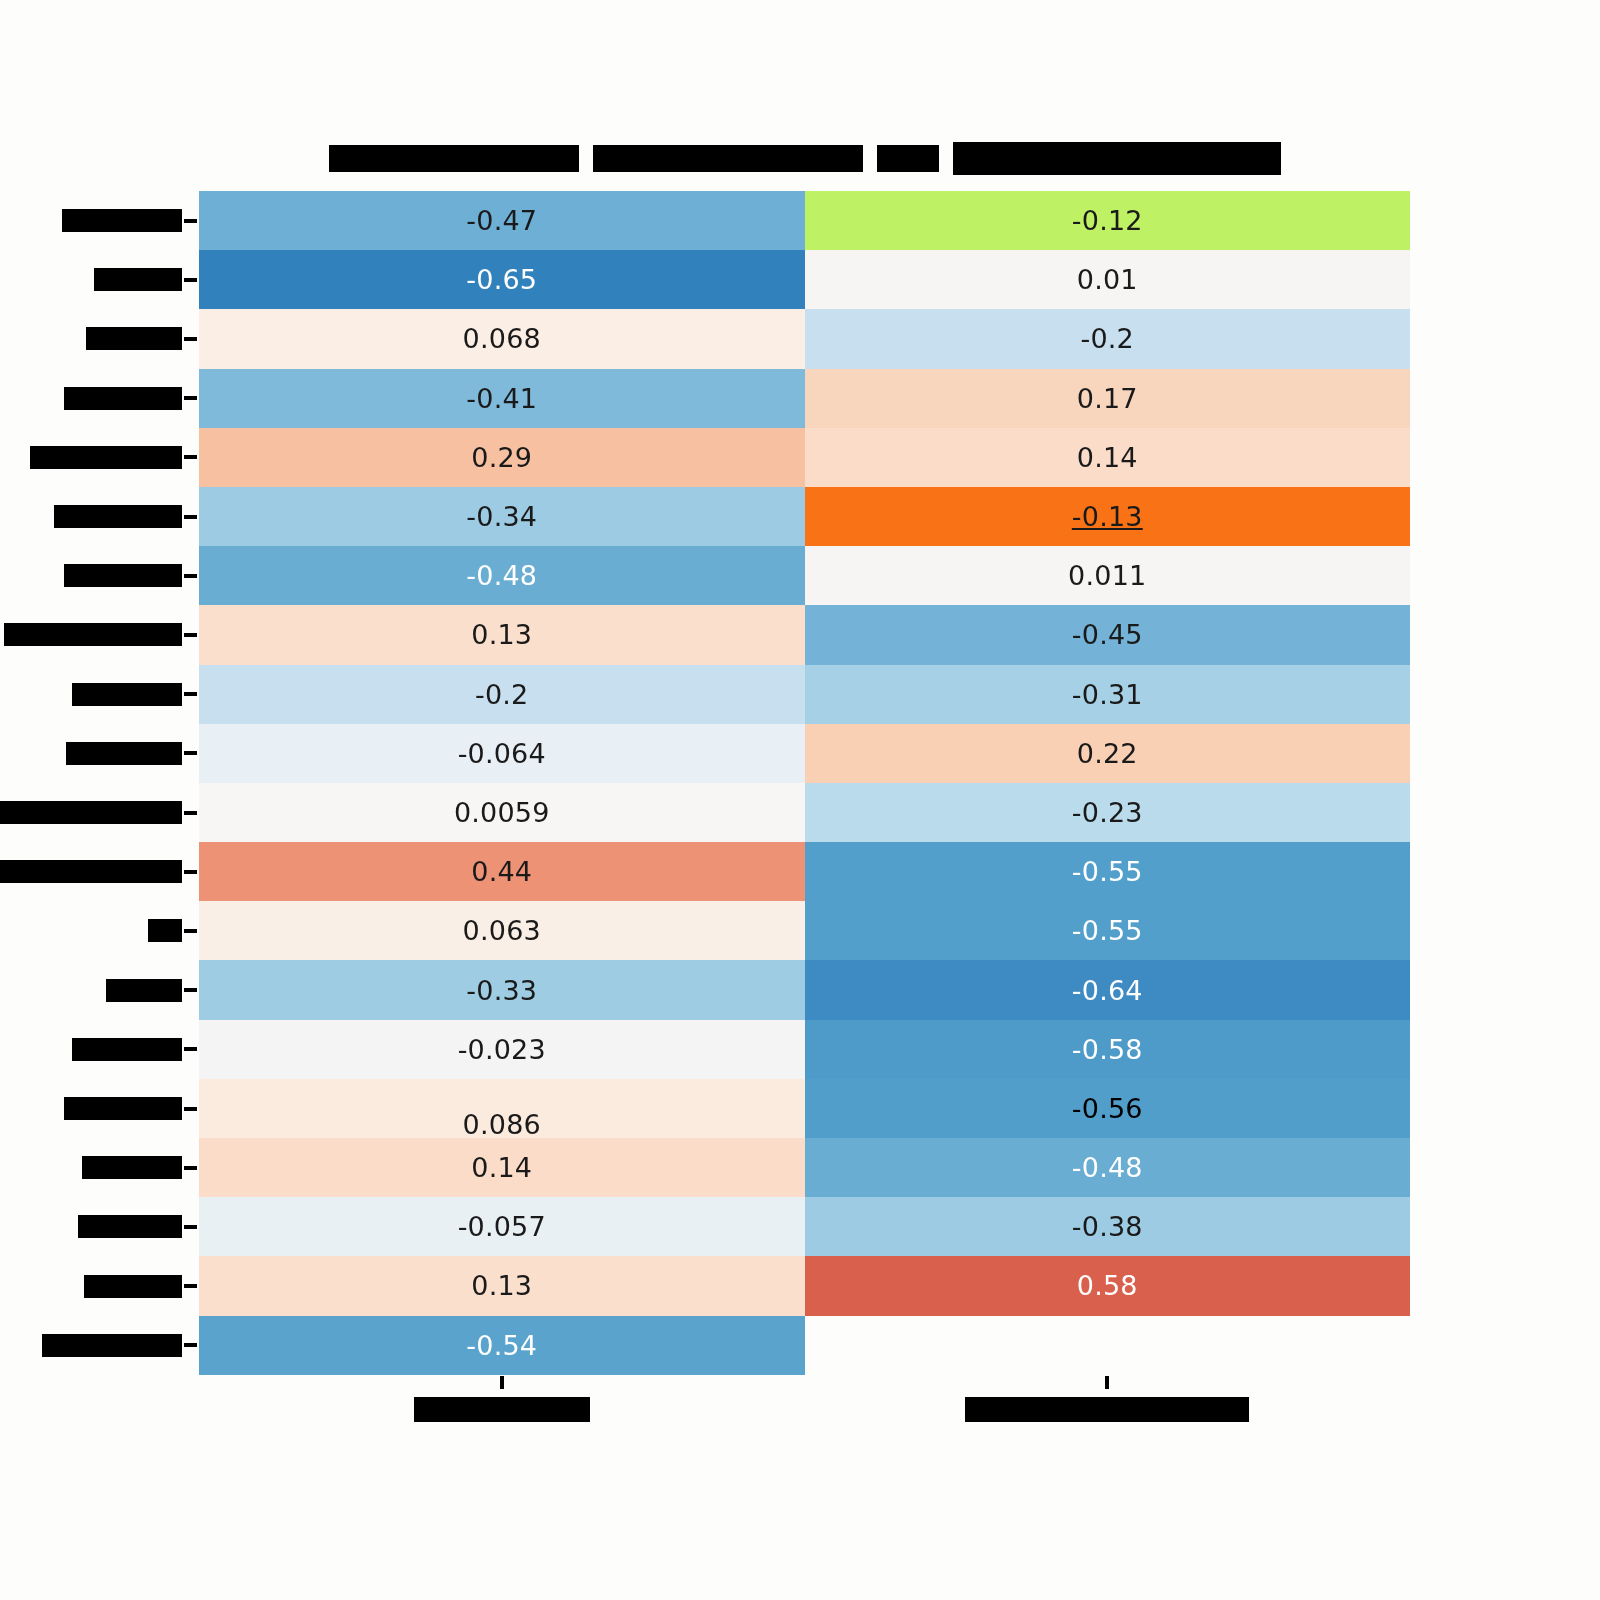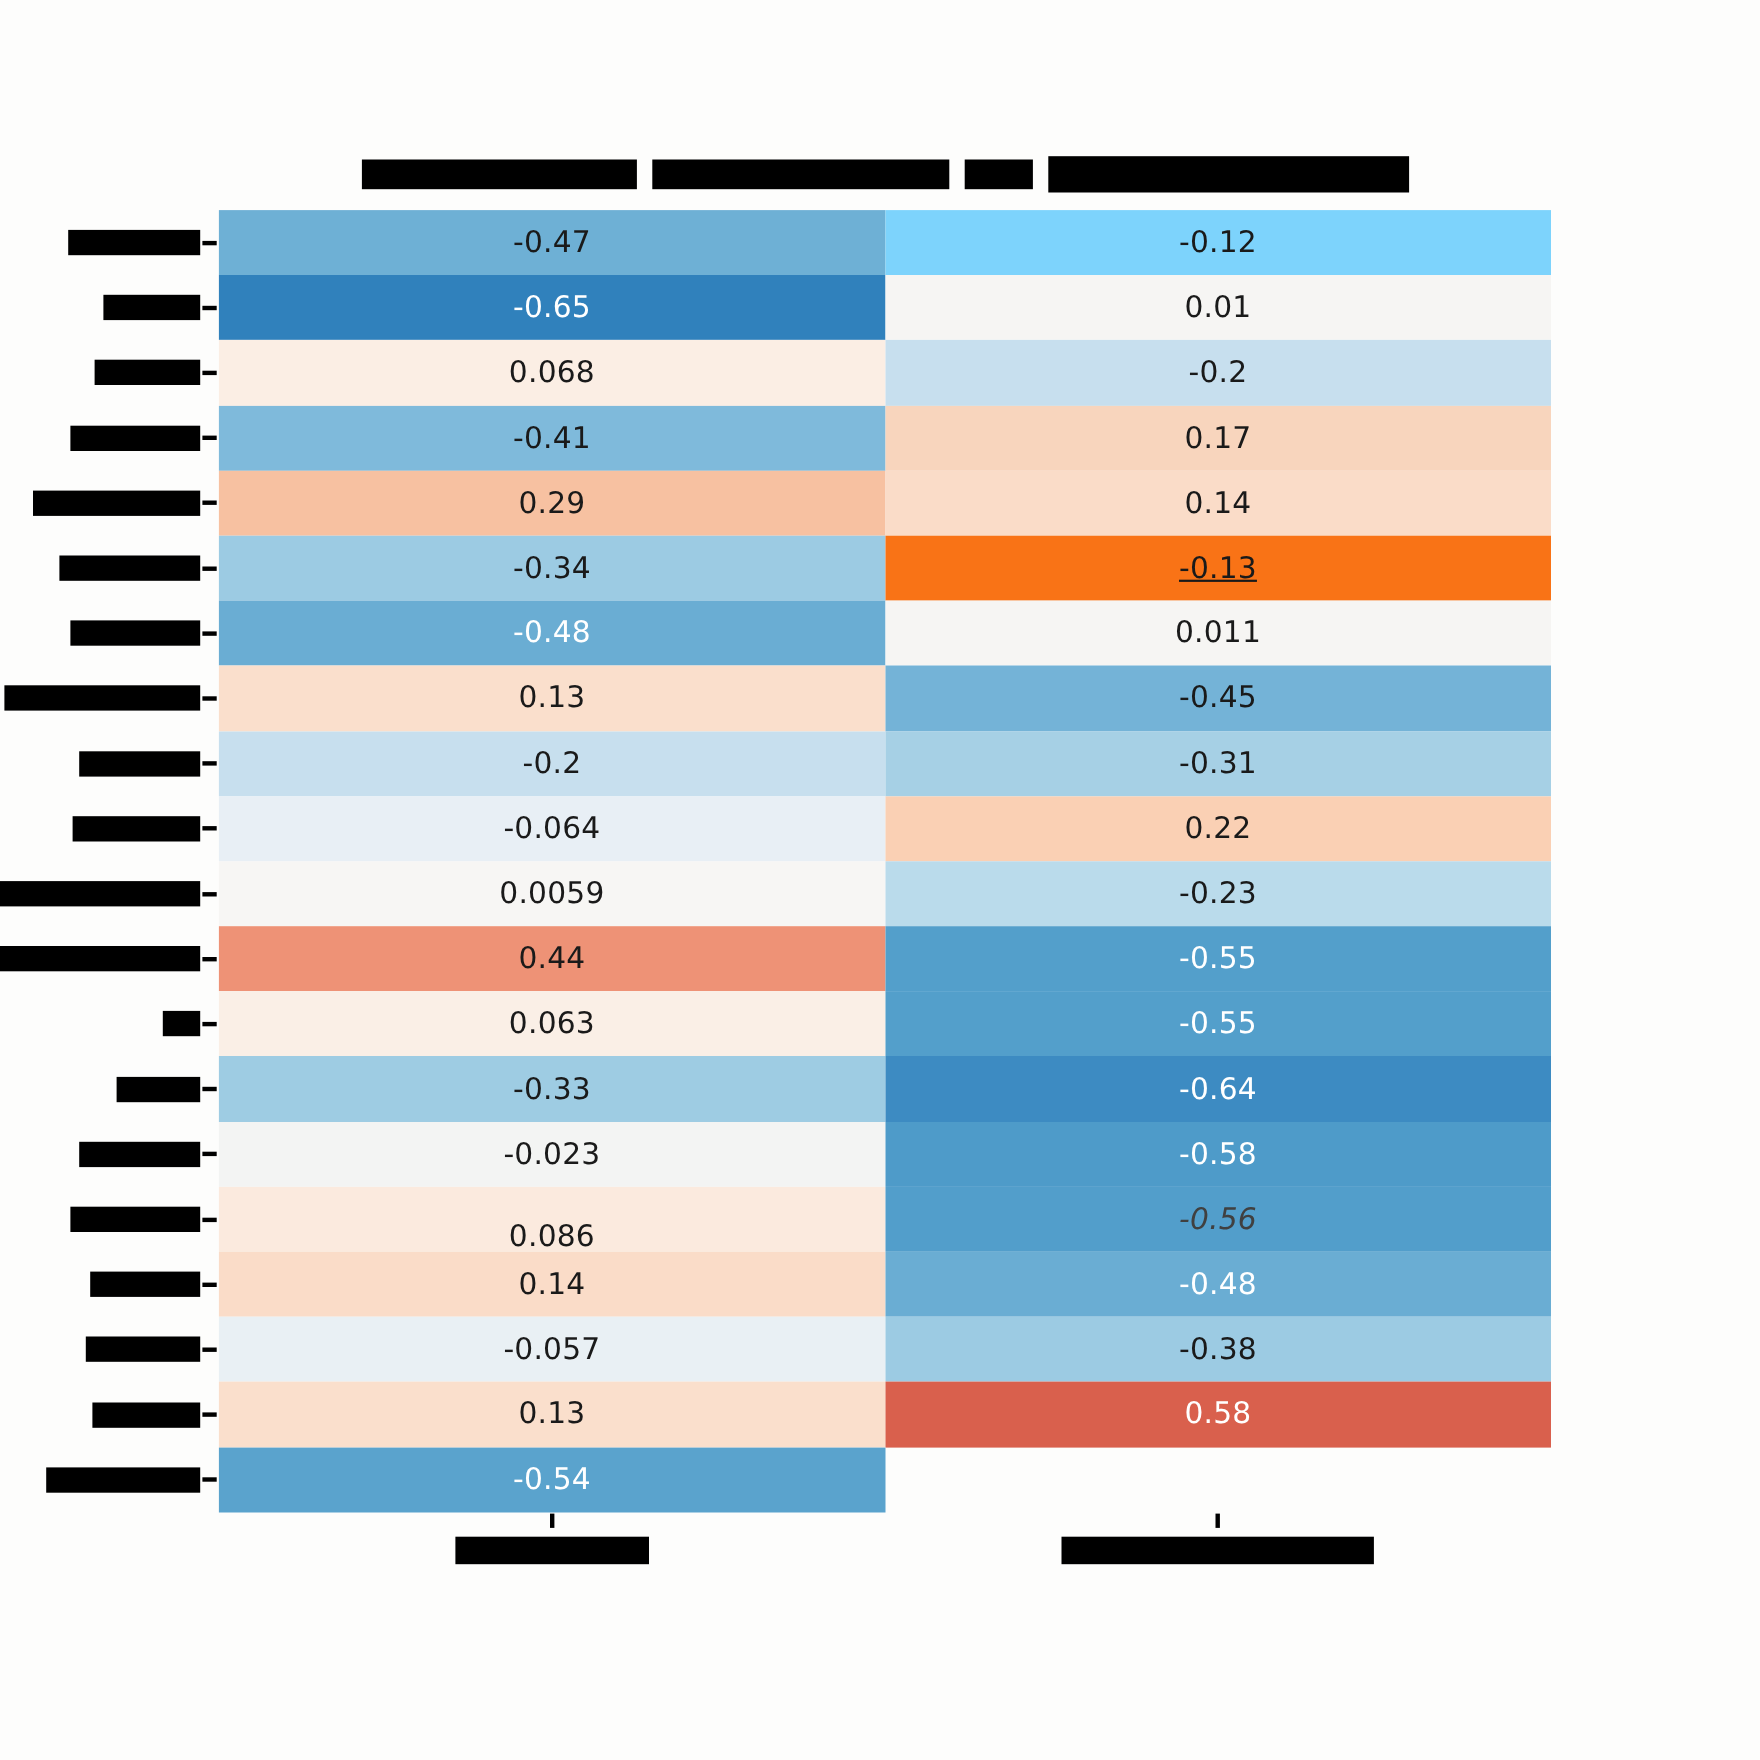--- a/index.html
+++ b/index.html
@@ -221,21 +221,21 @@
       <div class="row-label" style="top: 1124.8px;">
         <span class="lbl-blk" style="width: 140px;"></span>
       </div>
       <div class="tick" style="top: 1152.4px;"></div>
     </div>
 
   <div id="heatmap">
       <div class="cell" style="background: rgb(110, 176, 213); color: rgb(26, 26, 26);">
         <span class="cv">-0.47</span>
       </div>
-      <div class="cell" style="background: #7dd3fc; color: rgb(26, 26, 26);">
+      <div class="cell" style="background: #bef264; color: rgb(26, 26, 26);">
         <span class="cv">-0.12</span>
       </div>
       <div class="cell" style="background: rgb(48, 129, 188); color: rgb(255, 255, 255);">
         <span class="cv">-0.65</span>
       </div>
       <div class="cell" style="background: rgb(246, 245, 243); color: rgb(26, 26, 26);">
         <span class="cv">0.01</span>
       </div>
       <div class="cell" style="background: rgb(251, 238, 228); color: rgb(26, 26, 26);">
         <span class="cv">0.068</span>
@@ -311,21 +311,21 @@
       </div>
       <div class="cell" style="background: rgb(243, 244, 243); color: rgb(26, 26, 26);">
         <span class="cv">-0.023</span>
       </div>
       <div class="cell" style="background: rgb(78, 155, 201); color: rgb(255, 255, 255);">
         <span class="cv">-0.58</span>
       </div>
       <div class="cell" style="background: rgb(251, 234, 222); color: rgb(26, 26, 26); align-items: flex-end;">
         <span class="cv">0.086</span>
       </div>
-      <div class="cell" style="background: rgb(82, 158, 203); color: #404040; font-style: italic;">
+      <div class="cell" style="background: rgb(82, 158, 203); color: #000000;">
         <span class="cv">-0.56</span>
       </div>
       <div class="cell" style="background: rgb(250, 220, 200); color: rgb(26, 26, 26);">
         <span class="cv">0.14</span>
       </div>
       <div class="cell" style="background: rgb(106, 173, 211); color: rgb(255, 255, 255);">
         <span class="cv">-0.48</span>
       </div>
       <div class="cell" style="background: rgb(233, 240, 244); color: rgb(26, 26, 26);">
         <span class="cv">-0.057</span>

